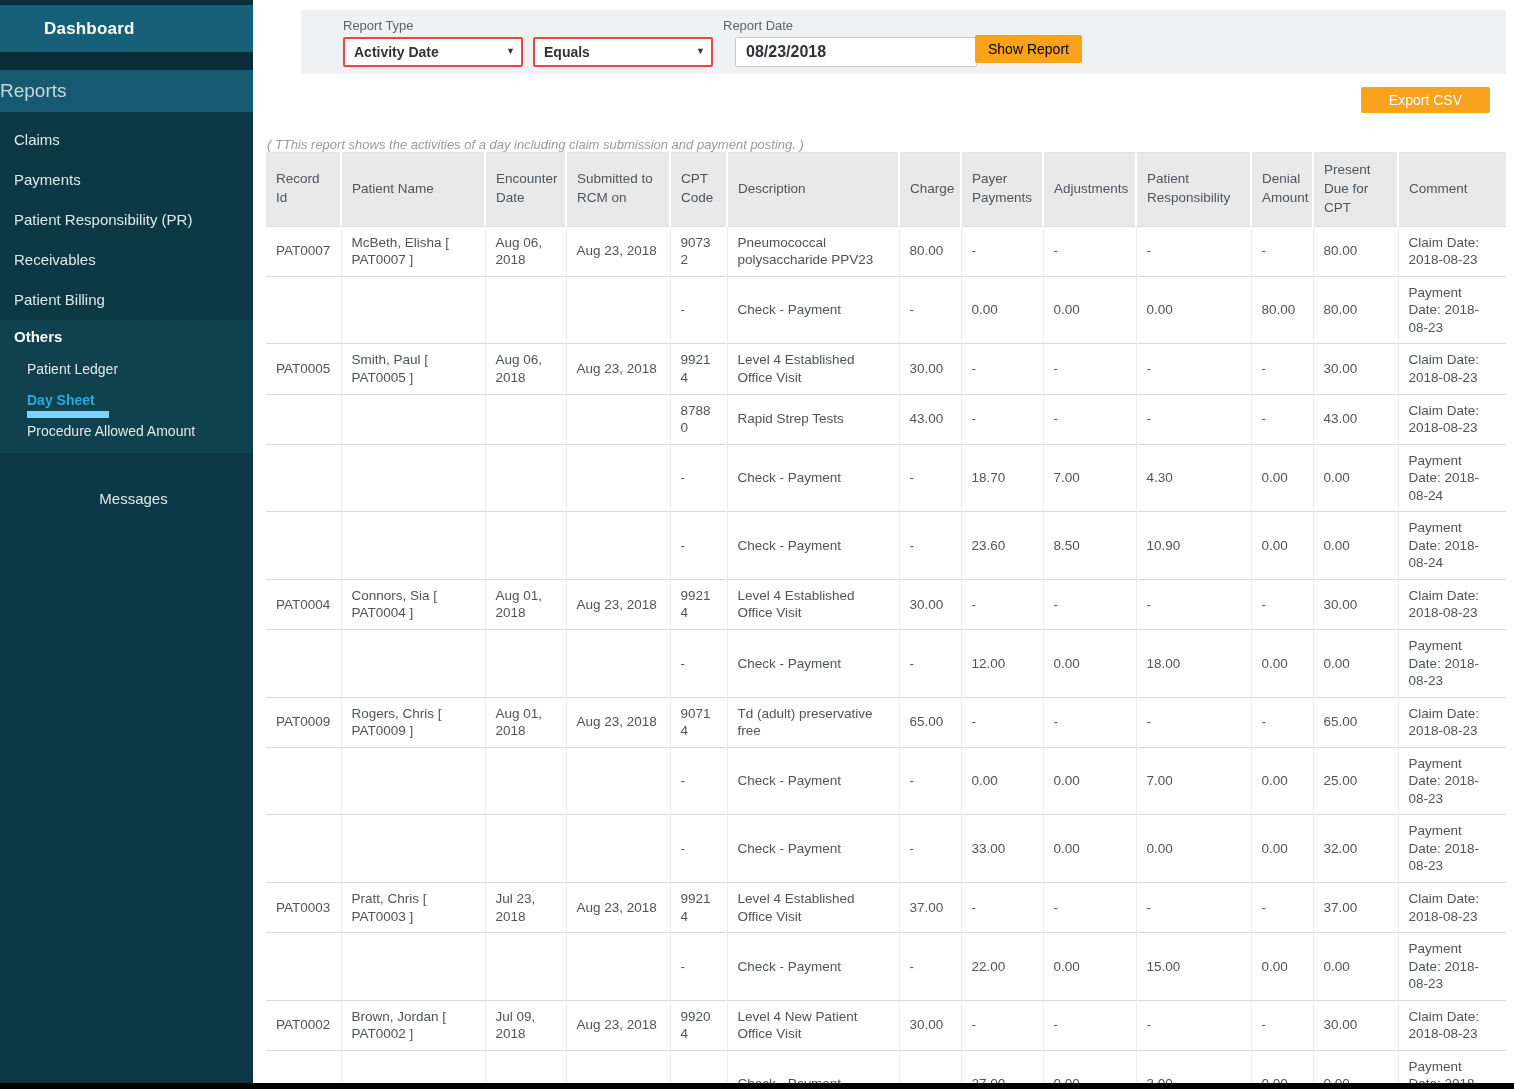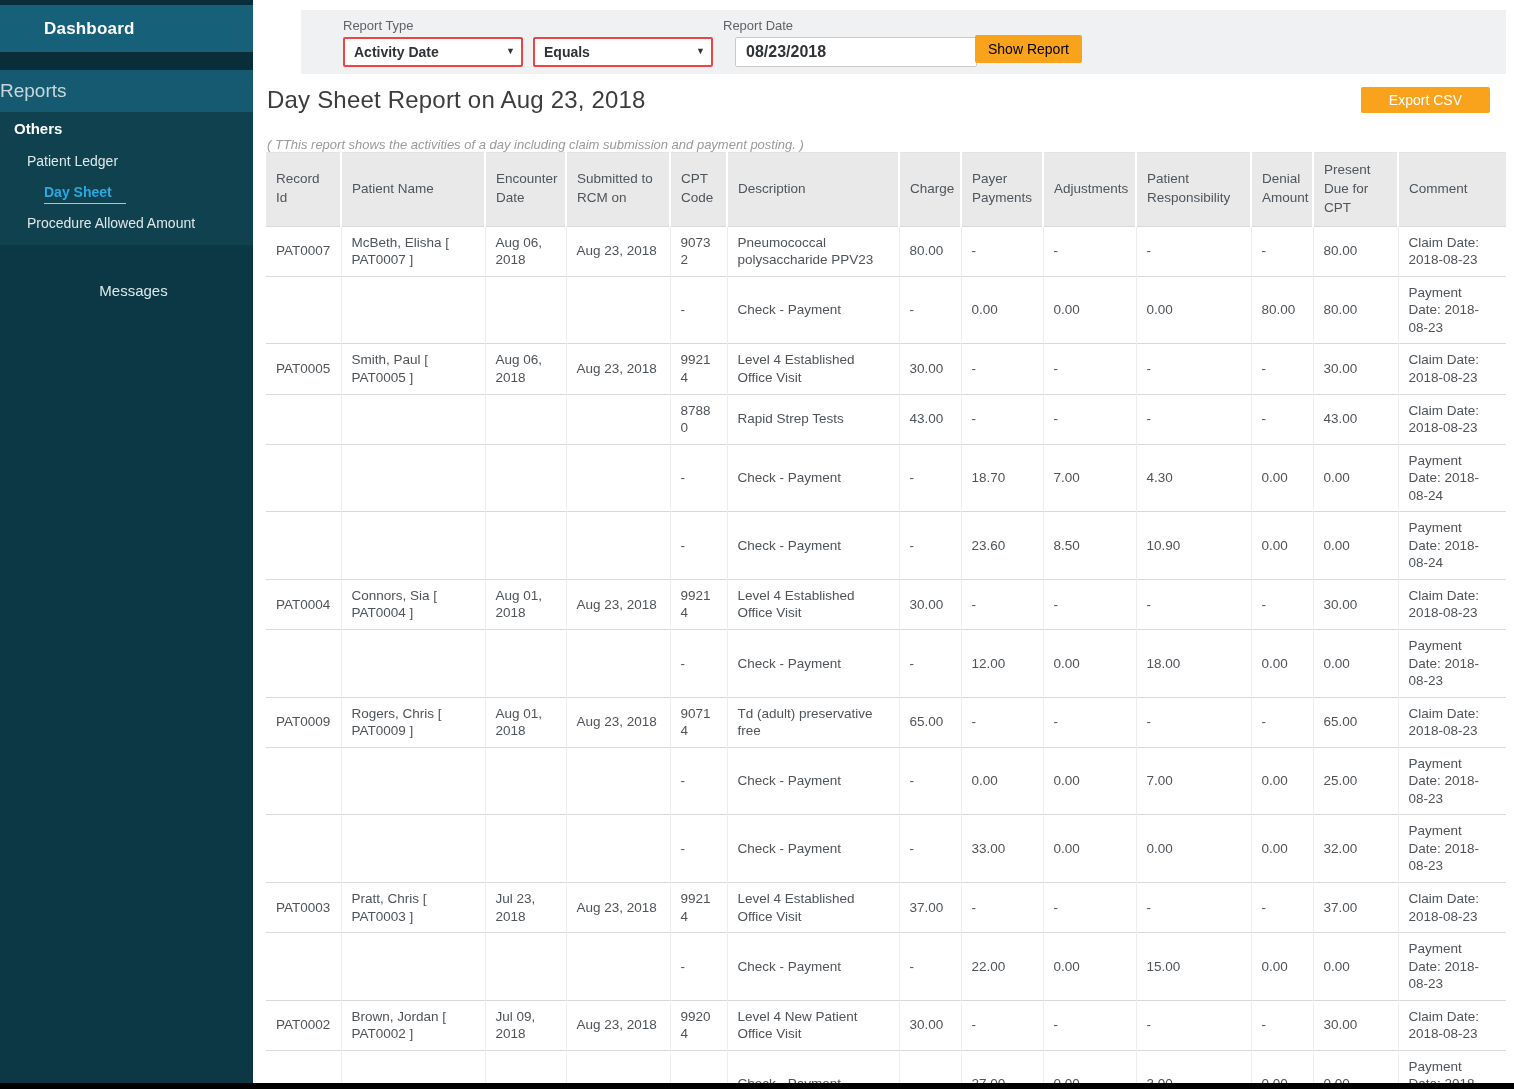--- a/index.html
+++ b/index.html
@@ -46,21 +46,21 @@
   .others-header{
     height:34px;line-height:34px;padding-left:14px;color:#ffffff;
     font-size:15px;font-weight:bold;cursor:pointer;
   }
   .sub-item{
     height:31px;line-height:31px;padding-left:27px;color:#dfe8ea;
     font-size:14px;cursor:pointer;white-space:nowrap;
   }
   .sub-item .active-link{
     color:var(--active_link);font-weight:bold;
-    border-bottom:1px solid #7dd3fc;padding-bottom:3px;padding-right:14px;margin-left:17px;
+    border-bottom:7px solid #7dd3fc;padding-bottom:3px;padding-right:14px;
   }
   .messages-item{margin-top:28px;height:36px;line-height:36px;text-align:center;}
   
   .main{position:absolute;left:253px;top:0;right:0;bottom:0;background:#ffffff;}
   .filter-panel{
     position:absolute;left:48px;top:10px;right:8px;height:64px;
     background:var(--panel_bg);
   }
   .flabel{
     position:absolute;top:8px;font-size:13px;color:#5f6368;
@@ -128,20 +128,27 @@
 </head>
 <body>
 
 <div class="app">
 
   <aside class="sidebar">
     <div class="strip"></div>
     <div class="dash-band">Dashboard</div>
     <div class="gap-strip"></div>
     <div class="reports-band">Reports</div>
+    <nav class="side-nav">
+      <div class="side-item">Claims</div>
+      <div class="side-item">Payments</div>
+      <div class="side-item">Patient Responsibility (PR)</div>
+      <div class="side-item">Receivables</div>
+      <div class="side-item">Patient Billing</div>
+    </nav>
     <div class="others-section">
       <div class="others-header">Others</div>
       <div class="sub-item">Patient Ledger</div>
       <div class="sub-item">
         <span class="active-link">Day Sheet</span>
       </div>
       <div class="sub-item">Procedure Allowed Amount</div>
     </div>
     <div class="side-item messages-item">Messages</div>
   </aside>
@@ -164,21 +171,20 @@
           <option>Equals</option>
         </select>
         <span class="caret">▼</span>
       </div>
 
       <input class="date-input" type="text" value="08/23/2018" style="">
 
       <button class="show-report-btn">Show Report</button>
     </div>
 
-    <h1 class="report-title">Day Sheet Report on Aug 23, 2018</h1>
     <div class="report-subtitle">( TThis report shows the activities of a day including claim submission and payment posting. )</div>
     <button class="export-btn">Export CSV</button>
 
     <div class="table-wrap">
       <table>
           <colgroup>
             <col style="width: 75px;">
             <col style="width: 144px;">
             <col style="width: 81px;">
             <col style="width: 104px;">

